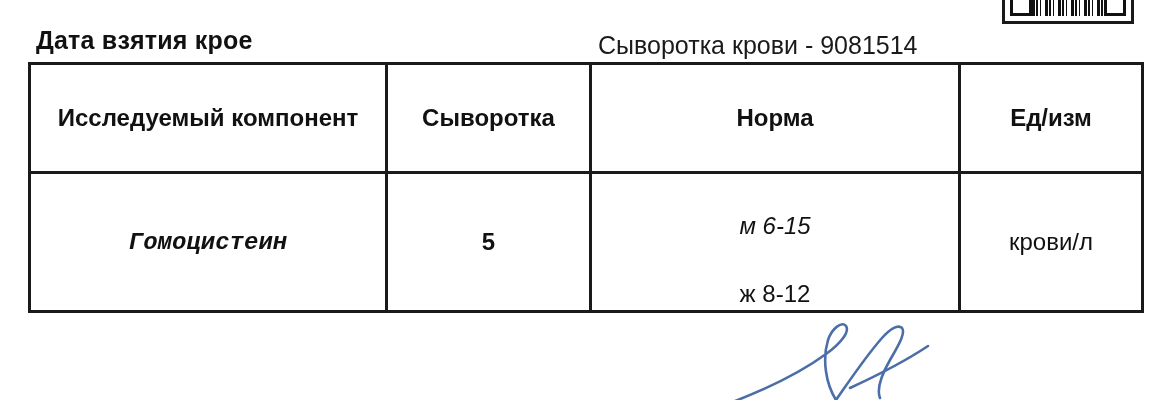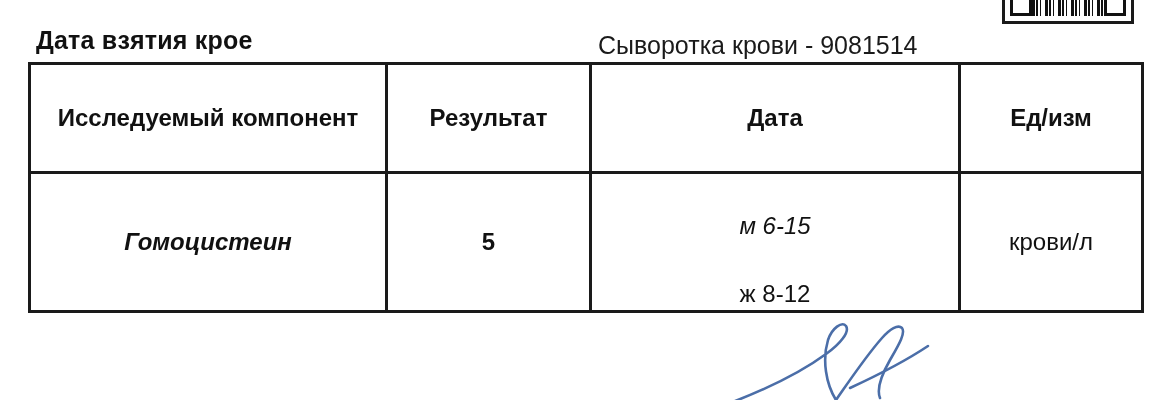--- a/index.html
+++ b/index.html
@@ -115,20 +115,21 @@
   .col-component { width: 357px; }
   .col-result    { width: 204px; }
   .col-norm      { width: 369px; }
   .col-unit      { width: 183px; }
 
   .cell-component {
     font-weight: bold;
     font-style: italic;
     font-size: 25px;
     text-align: center;
+    font-family: Liberation Mono, monospace;
   }
   .cell-result {
     font-weight: bold;
     font-size: 26px;
   }
   .cell-norm {
     font-size: 23px;
     line-height: 1.05;
   }
   .norm-line {
@@ -179,22 +180,22 @@
   <table class="results-table">
     <colgroup>
       <col class="col-component">
       <col class="col-result">
       <col class="col-norm">
       <col class="col-unit">
     </colgroup>
     <thead>
       <tr>
         <th>Исследуемый компонент</th>
-        <th>Результат</th>
-        <th>Дата</th>
+        <th>Сыворотка</th>
+        <th>Норма</th>
         <th>Ед/изм</th>
       </tr>
     </thead>
     <tbody>
       <tr>
         <td class="cell-component">Гомоцистеин</td>
         <td class="cell-result">5</td>
         <td class="cell-norm">
           <span class="norm-line norm-male">м 6-15</span>
           <span class="norm-line norm-female">ж 8-12</span>

